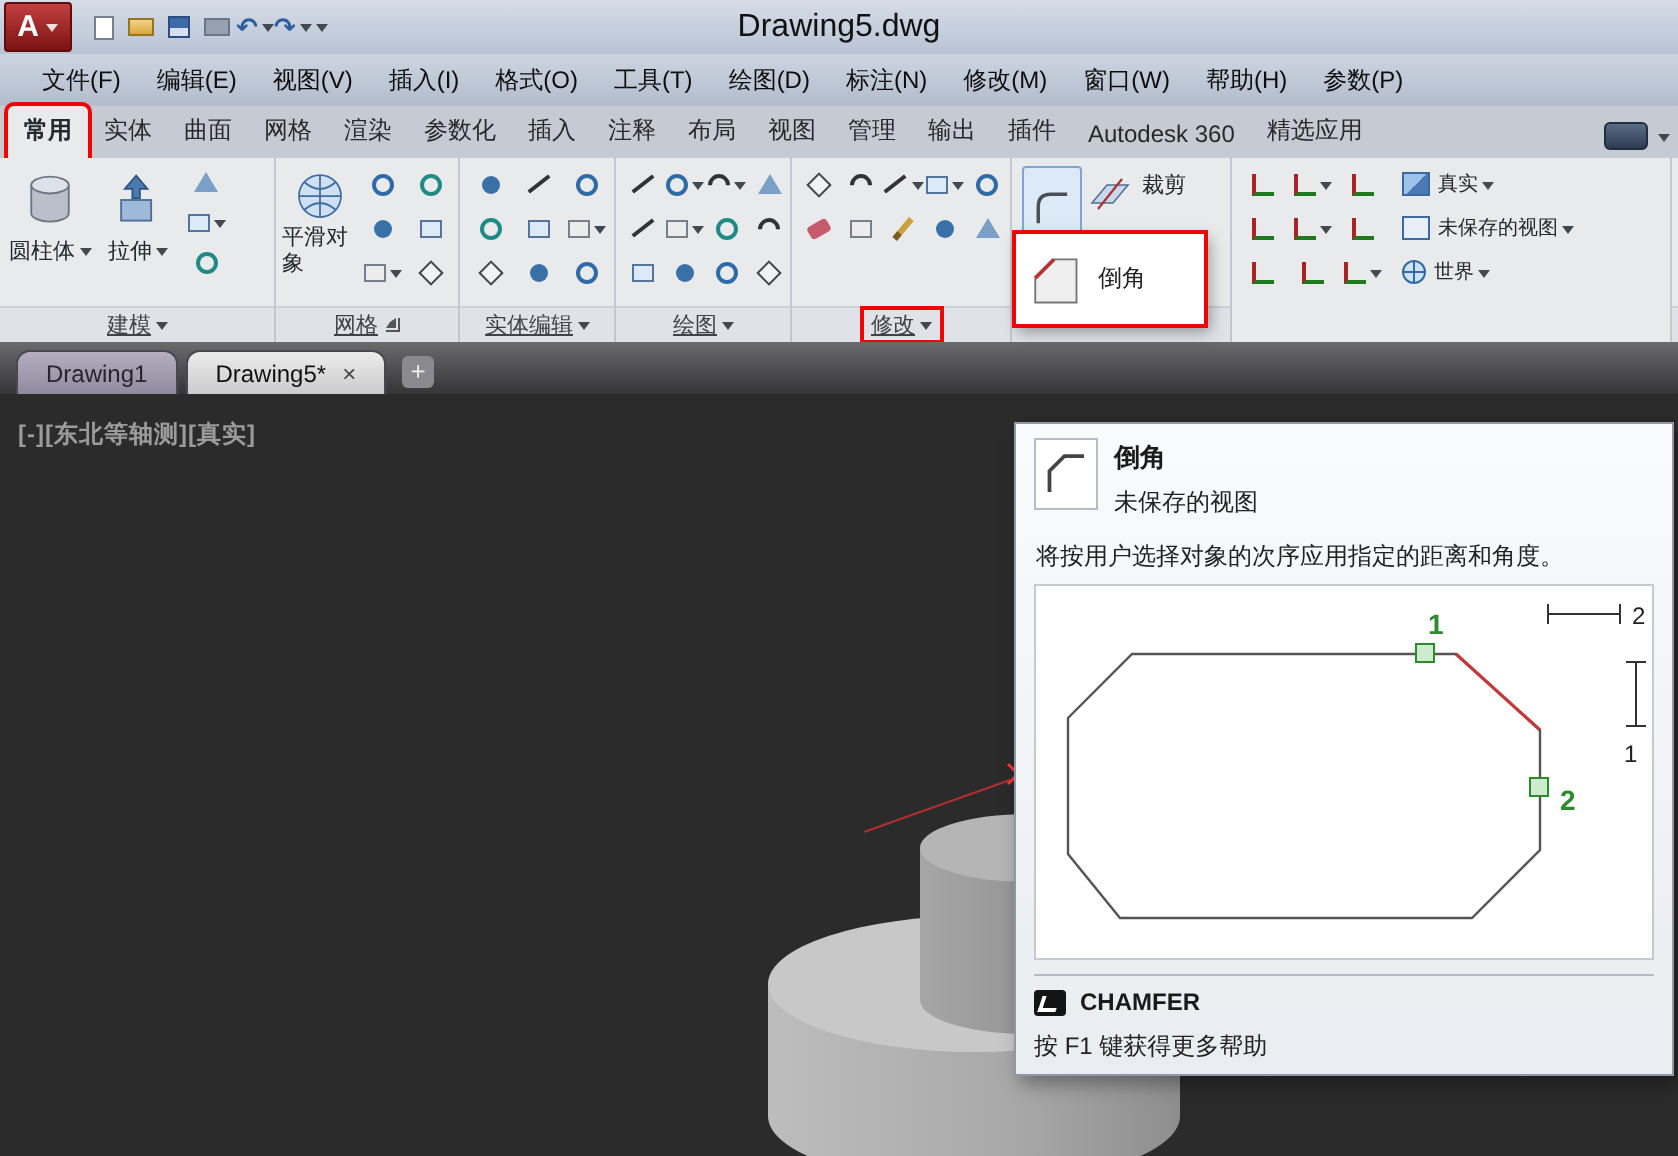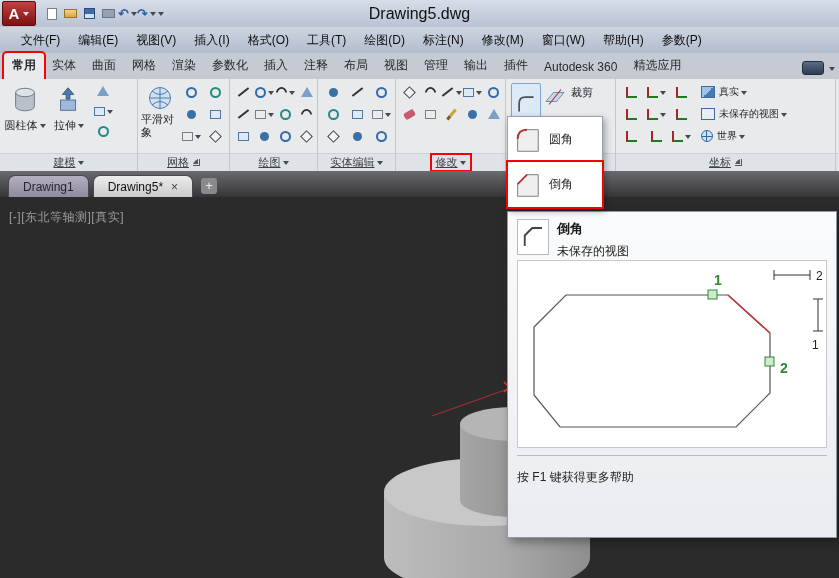--- a/index.html
+++ b/index.html
@@ -94,21 +94,21 @@
   .dtab { height:22px; padding:0 14px; display:flex; align-items:center; gap:8px;
     border-radius:7px 7px 0 0; border:1px solid #4b4752; border-bottom:none; font-size:12px; }
   .dtab.inactive { background:linear-gradient(#b5aec1,#8f8a9d); color:#26242e; margin-right:4px; }
   .dtab.active { background:linear-gradient(#ececec,#cbcbcd); color:#111; }
   .dclose { color:#444; font-size:12px; line-height:1; cursor:pointer; }
   .dplus { width:16px; height:16px; margin:0 0 3px 8px; background:#8a8a8e; border-radius:3px;
     color:#ececec; font-size:13px; line-height:15px; text-align:center; }
 
   
   .canvas { position:absolute; top:197px; left:0; width:839px; height:381px; background:#2b2b2b; }
-  .vplabel { position:absolute; left:9px; top:12px; color:#9b9b9b; font-size:12px; letter-spacing:.5px; }
+  .vplabel { position:absolute; left:9px; top:12px; color:#9b9b9b; font-size:12px; letter-spacing:.5px;font-weight:bold; }
   .model { position:absolute; left:0; top:0; }
 
   
   .flyout { position:absolute; left:507px; top:116px; width:96px; background:#fff;
     border:1px solid #98a0ac; box-shadow:2px 3px 7px rgba(0,0,0,.35); z-index:30; }
   .fitem { height:45px; display:flex; align-items:center; gap:7px; padding:2px 4px; background:#fff; }
   .fitem .flabel { font-size:12px; color:#222; }
 
   
   .tooltip { position:absolute; left:507px; top:211px; width:330px; height:327px;
@@ -276,20 +276,61 @@
         </div>
       </div>
       <div class="plabel">
           <span class="plabel-inner">
             <span>网格</span>
             <span class="launch"></span>
           </span>
         </div>
     </div>
 
+    <div class="panel" style="width:78px">
+      <div class="pbody">
+        <div class="icongrid" style="grid-template-columns:24px 24px 24px">
+          <span class="sic">
+              <span class="shp-dot"></span>
+            </span>
+          <span class="sic">
+              <span class="shp-line"></span>
+            </span>
+          <span class="sic">
+              <span class="shp-circle"></span>
+            </span>
+          <span class="sic">
+              <span class="shp-circle-t"></span>
+            </span>
+          <span class="sic">
+              <span class="shp-box"></span>
+            </span>
+          <span class="sic">
+              <span class="shp-box-g"></span>
+              <span class="car"></span>
+            </span>
+          <span class="sic">
+              <span class="shp-sq-o"></span>
+            </span>
+          <span class="sic">
+              <span class="shp-dot"></span>
+            </span>
+          <span class="sic">
+              <span class="shp-circle"></span>
+            </span>
+        </div>
+      </div>
+      <div class="plabel">
+          <span class="plabel-inner">
+            <span>实体编辑</span>
+            <span class="car"></span>
+          </span>
+        </div>
+    </div>
+
     <div class="panel" style="width:88px">
       <div class="pbody">
         <div class="icongrid" style="grid-template-columns:21px 21px 21px 21px">
           <span class="sic">
               <span class="shp-line"></span>
             </span>
           <span class="sic">
               <span class="shp-circle"></span>
               <span class="car"></span>
             </span>
@@ -323,61 +364,20 @@
               <span class="shp-circle"></span>
             </span>
           <span class="sic">
               <span class="shp-sq-o"></span>
             </span>
         </div>
       </div>
       <div class="plabel">
           <span class="plabel-inner">
             <span>绘图</span>
-            <span class="car"></span>
-          </span>
-        </div>
-    </div>
-
-    <div class="panel" style="width:78px">
-      <div class="pbody">
-        <div class="icongrid" style="grid-template-columns:24px 24px 24px">
-          <span class="sic">
-              <span class="shp-dot"></span>
-            </span>
-          <span class="sic">
-              <span class="shp-line"></span>
-            </span>
-          <span class="sic">
-              <span class="shp-circle"></span>
-            </span>
-          <span class="sic">
-              <span class="shp-circle-t"></span>
-            </span>
-          <span class="sic">
-              <span class="shp-box"></span>
-            </span>
-          <span class="sic">
-              <span class="shp-box-g"></span>
-              <span class="car"></span>
-            </span>
-          <span class="sic">
-              <span class="shp-sq-o"></span>
-            </span>
-          <span class="sic">
-              <span class="shp-dot"></span>
-            </span>
-          <span class="sic">
-              <span class="shp-circle"></span>
-            </span>
-        </div>
-      </div>
-      <div class="plabel">
-          <span class="plabel-inner">
-            <span>实体编辑</span>
             <span class="car"></span>
           </span>
         </div>
     </div>
 
     <div class="panel" style="width:110px">
       <div class="pbody">
         <div class="icongrid" style="grid-template-columns:21px 21px 21px 21px 21px">
           <span class="sic">
               <span class="shp-sq-o"></span>
@@ -487,26 +487,20 @@
             <span>未保存的视图</span>
             <span class="car"></span>
           </div>
           <div class="ddrow">
             <span class="shp-globe" style="margin-right:4px"></span>
             <span>世界</span>
             <span class="car"></span>
           </div>
         </div>
       </div>
-      <div class="plabel">
-          <span class="plabel-inner">
-            <span>坐标</span>
-            <span class="launch"></span>
-          </span>
-        </div>
     </div>
 
     <div class="panel" style="flex:1 1 auto;border-right:none">
       <div class="pbody">
         
       </div>
       <div class="plabel"></div>
     </div>
   </div>
 
@@ -542,27 +536,20 @@
       <path d="M460,227 L460,303 A54,17 0 0 0 568,303 L568,227" fill="url(#gCyl)"></path>
       <ellipse cx="514" cy="227" rx="54" ry="17" fill="#b5b5b5"></ellipse>
 
       <path d="M505,193 L432,219" stroke="#b03030" stroke-width="1"></path>
       <path d="M504,185 L514,195 M514,185 L504,195" stroke="#ff3434" stroke-width="1.5"></path>
     </svg>
     <div class="vplabel">[-][东北等轴测][真实]</div>
   </div>
 
   <div class="flyout">
-    <div class="fitem">
-      <svg width="30" height="34" viewBox="0 0 32 32">
-        <path d="M6,28 V15 Q6,5 16,5 H28 V28 Z" fill="#efefef" stroke="#777"></path>
-        <path d="M6,15 Q6,5 16,5" fill="none" stroke="#b33535" stroke-width="2"></path>
-      </svg>
-      <span class="flabel">圆角</span>
-    </div>
     <div class="fitem red-annot">
       <svg width="30" height="34" viewBox="0 0 32 32">
         <path d="M6,28 V15 L16,5 H28 V28 Z" fill="#efefef" stroke="#777"></path>
         <path d="M6,15 L16,5" fill="none" stroke="#b33535" stroke-width="2"></path>
       </svg>
       <span class="flabel">倒角</span>
     </div>
   </div>
 
   <div class="tooltip">
@@ -570,37 +557,42 @@
       <div class="tt-icbox">
         <svg width="24" height="26" viewBox="0 0 32 32">
           <path d="M5,28 V14 L15,4 H28" fill="none" stroke="#444" stroke-width="2.5"></path>
         </svg>
       </div>
       <div>
         <div class="tt-title">倒角</div>
         <div class="tt-sub">未保存的视图</div>
       </div>
     </div>
+    <div class="tt-desc">将按用户选择对象的次序应用指定的距离和角度。</div>
     <div class="tt-diagram">
       <svg width="308" height="186" viewBox="0 0 308 186">
 
         <path d="M16,66 L48,34 L210,34 L252,72 L252,132 L218,166 L42,166 L16,134 Z" fill="#ffffff" stroke="#555" stroke-width="1.2"></path>
 
         <path d="M210,34 L252,72" stroke="#c23a3a" stroke-width="1.6"></path>
 
         <path d="M256,14 L292,14 M256,9 L256,19 M292,9 L292,19" stroke="#333" stroke-width="1"></path>
         <text x="298" y="19" font-size="12" fill="#222">2</text>
 
         <path d="M300,38 L300,70 M295,38 L305,38 M295,70 L305,70" stroke="#333" stroke-width="1"></path>
         <text x="294" y="88" font-size="12" fill="#222">1</text>
 
         <rect x="190" y="29" width="9" height="9" fill="#cdeccd" stroke="#2d8a2d"></rect>
         <text x="196" y="24" font-size="14" font-weight="bold" fill="#2d8a2d">1</text>
         <rect x="247" y="96" width="9" height="9" fill="#cdeccd" stroke="#2d8a2d"></rect>
         <text x="262" y="112" font-size="14" font-weight="bold" fill="#2d8a2d">2</text>
       </svg>
     </div>
     <div class="tt-foot">
+      <div class="cmdrow">
+        <span class="cmd-ic"></span>
+        <span>CHAMFER</span>
+      </div>
       <div class="helprow">按 F1 键获得更多帮助</div>
     </div>
   </div>
 
 </div>
 
 </body></html>

